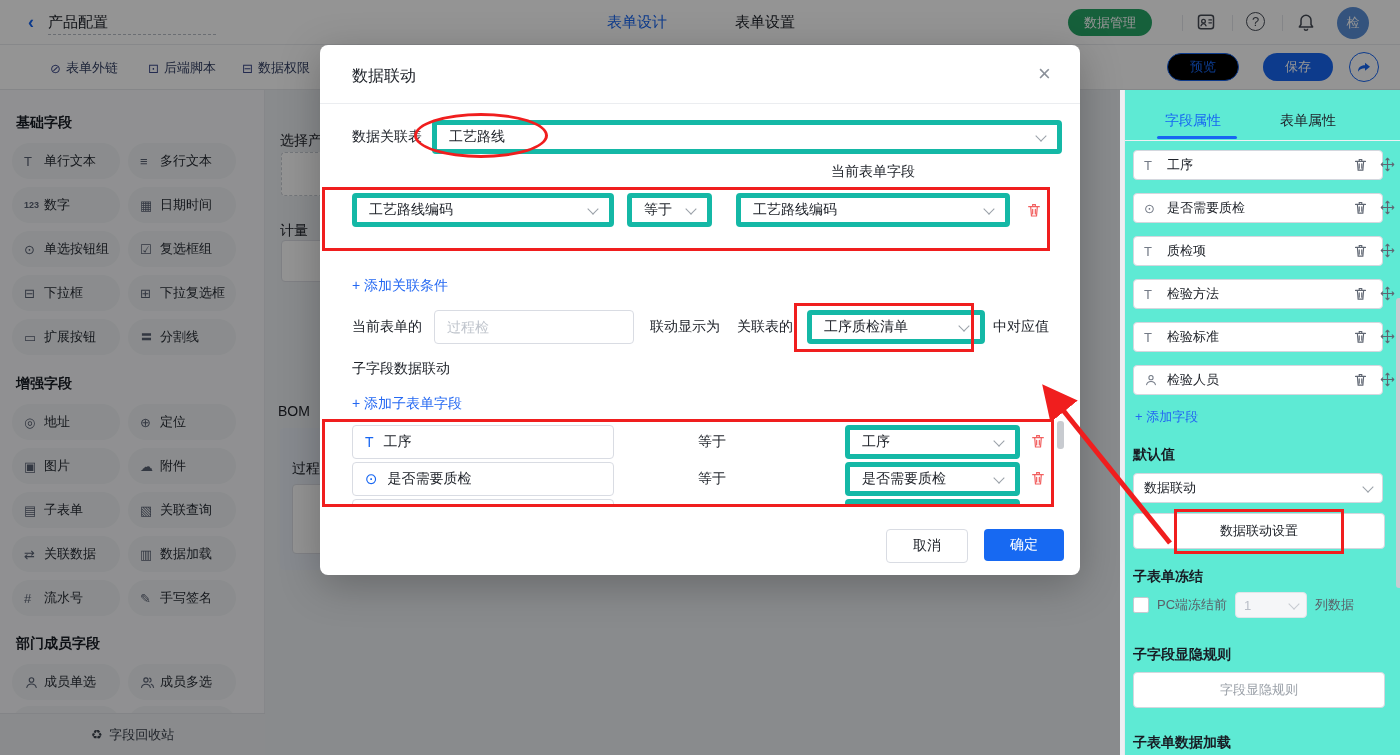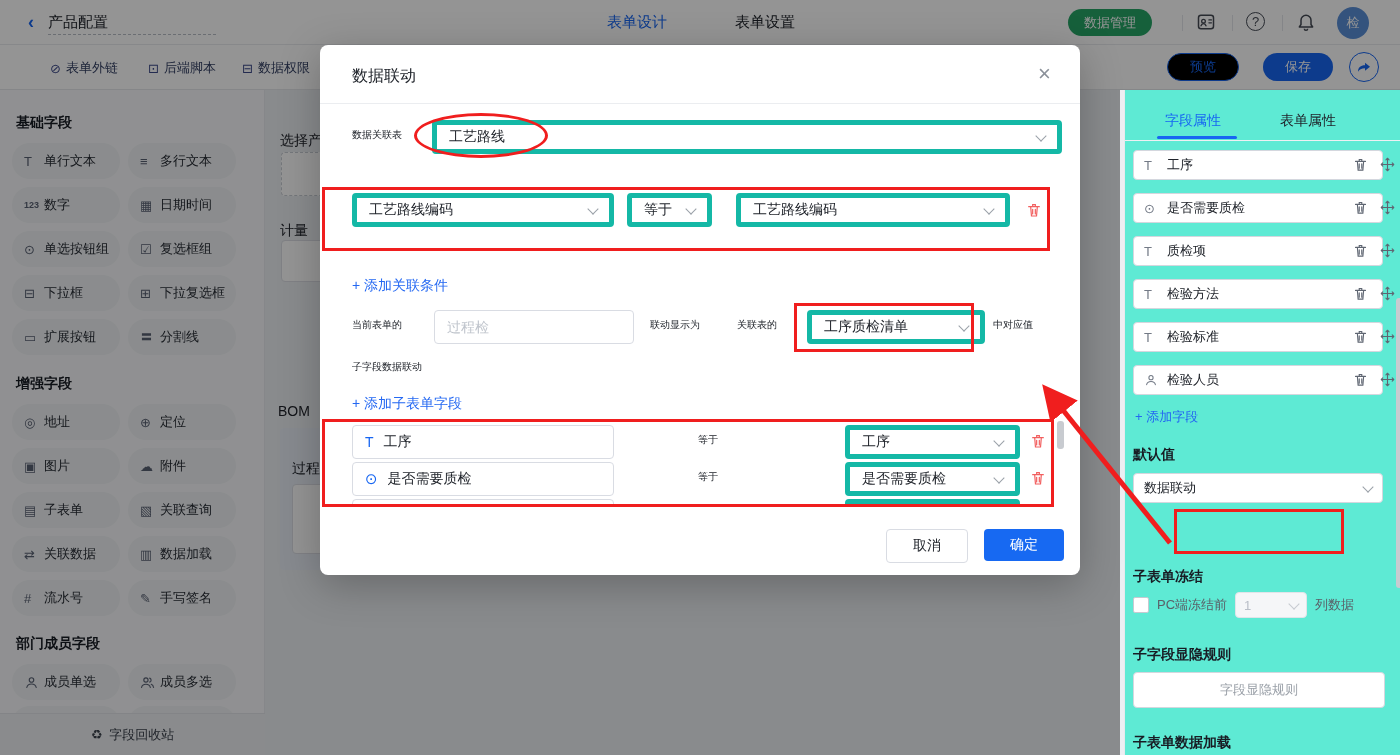--- a/index.html
+++ b/index.html
@@ -54,21 +54,21 @@
   .chev{display:inline-block;width:7px;height:7px;border-right:1.5px solid #9aa0a8;border-bottom:1.5px solid #9aa0a8;transform:rotate(45deg);margin-top:-3px;}
   .cb{width:14px;height:14px;border:1px solid #c6cad1;border-radius:2px;background:#fff;}
   .scroll-thumb{background:#c8cbd0;border-radius:3px;}
   
   .dim{background:rgba(0,0,0,0.42);z-index:40;}
   
   .modal{left:320px;top:45px;width:760px;height:530px;background:#fff;border-radius:8px;z-index:50;box-shadow:0 10px 40px rgba(0,0,0,0.25);}
   .m-title{font-size:16px;font-weight:500;color:#20242b;}
   .m-close{font-size:22px;color:#8a9099;line-height:1;}
   .m-divider{height:1px;background:#ebedf0;}
-  .m-label{font-size:10px;color:#20242b;}
+  .m-label{font-size:14px;color:#20242b;}
   .m-colhead{font-size:14px;color:#20242b;text-align:center;}
   .mselect{position:absolute;height:34px;border:5px solid #14b8a6;border-radius:4px;background:#fff;display:flex;align-items:center;justify-content:space-between;padding:0 12px;box-sizing:border-box;font-size:14px;color:#20242b;}
   .mchip{position:absolute;height:34px;border:1px solid #d9dce3;border-radius:4px;background:#fff;display:flex;align-items:center;gap:10px;padding:0 12px;box-sizing:border-box;font-size:14px;color:#20242b;}
   .mchip .cic{color:#1766f2;font-size:14px;}
   .minput{position:absolute;height:34px;border:1px solid #d9dce3;border-radius:4px;background:#fff;padding:0 12px;box-sizing:border-box;font-size:14px;color:#20242b;outline:none;font-family:inherit;}
   .minput::placeholder{color:#bfc4cc;}
   .trash{color:#f25f5f;}
   .btn-cancel{position:absolute;width:80px;height:32px;border:1px solid #d9dce3;border-radius:4px;background:#fff;display:flex;align-items:center;justify-content:center;font-size:14px;color:#20242b;}
   .btn-ok{position:absolute;width:80px;height:32px;border-radius:4px;background:#1769f2;display:flex;align-items:center;justify-content:center;font-size:14px;color:#fff;}
   
@@ -388,20 +388,21 @@
         </span>
       </div>
 
     <span class="abs link-blue" style="left:10px;top:318px;">+ 添加字段</span>
 
     <div class="abs phead" style="left:8px;top:356px;">默认值</div>
     <div class="pselect" style="top:383px;">
         <span>数据联动</span>
         <span class="chev"></span>
       </div>
+    <div class="pbutton" style="top:423px;">数据联动设置</div>
 
     <div class="abs phead" style="left:8px;top:478px;">子表单冻结</div>
     <div class="abs flex" style="left:8px;top:502px;gap:8px;">
       <span class="cb"></span>
       <span style="color:#5a6068;font-size:13px;">PC端冻结前</span>
       <span class="flex" style="width:72px;height:26px;background:#f5f6f8;border:1px solid #e1e4e9;border-radius:4px;justify-content:space-between;padding:0 8px;box-sizing:border-box;color:#b9bec7;">
           <span>1</span>
           <span class="chev" style="border-color:#c6cad1;"></span>
         </span>
       <span style="color:#5a6068;font-size:13px;">列数据</span>
@@ -422,20 +423,21 @@
     <span class="abs m-title" style="left:32px;top:21px;">数据联动</span>
     <span class="abs m-close" style="left:718px;top:18px;">×</span>
     <div class="abs m-divider" style="left:0;top:58px;width:760px;"></div>
 
     <span class="abs m-label" style="left:32px;top:83px;">数据关联表</span>
     <div class="mselect" style="left:112px;top:75px;width:630px;">
         <span>工艺路线</span>
         <span class="chev"></span>
       </div>
 
+    <div class="abs m-colhead" style="left:416px;top:118px;width:274px;">当前表单字段</div>
 
     <div class="mselect" style="left:32px;top:148px;width:262px;">
         <span>工艺路线编码</span>
         <span class="chev"></span>
       </div>
     <div class="mselect" style="left:307px;top:148px;width:85px;">
         <span>等于</span>
         <span class="chev"></span>
       </div>
     <div class="mselect" style="left:416px;top:148px;width:274px;">

